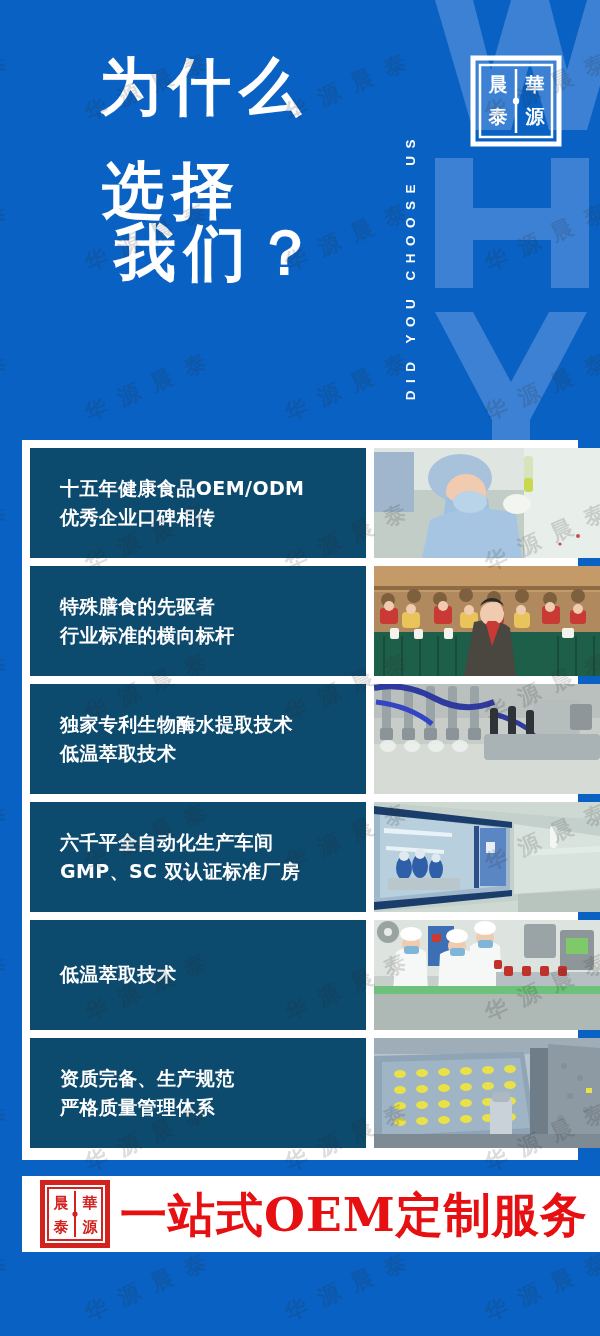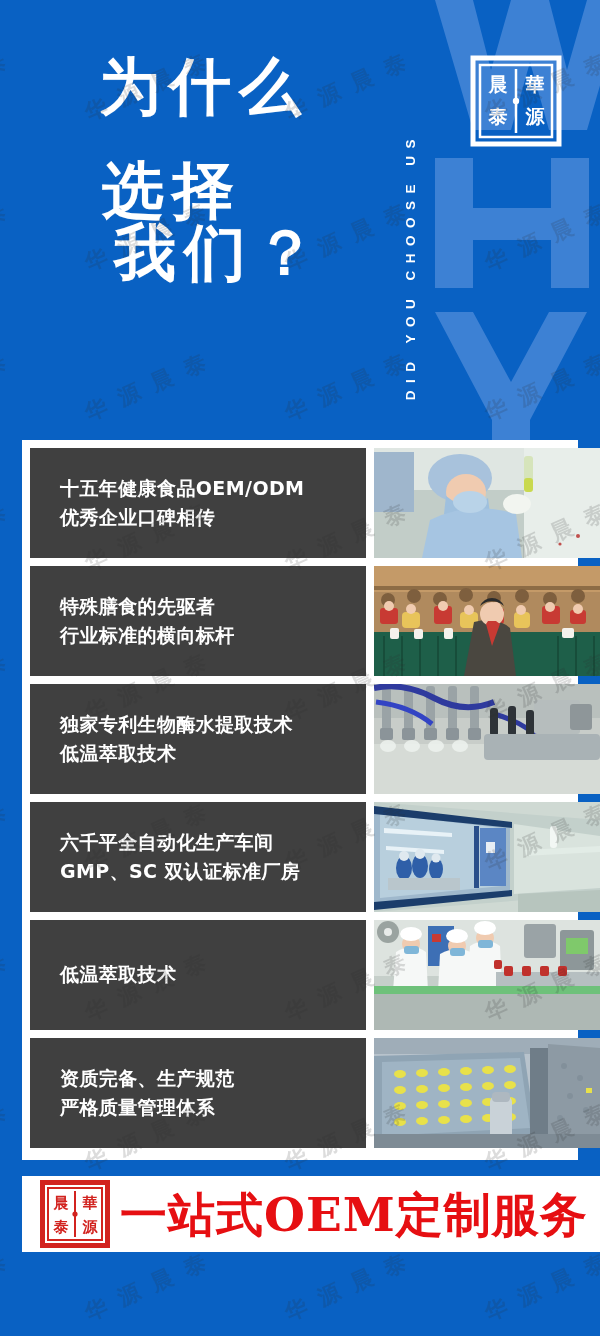--- a/index.html
+++ b/index.html
@@ -52,21 +52,21 @@
     width:556px; height:720px;
     background:#ffffff; z-index:3;
     padding:8px 0 8px 8px;
   }
 
   
   .rows { position:absolute; left:22px; top:440px; width:578px; height:720px; z-index:4; }
   .row { position:absolute; left:8px; display:flex; height:110px; width:570px; }
   .row .txtcard {
     width:336px; height:110px;
-    background:#404040;
+    background:#0c4a6e;
     color:#ffffff;
     display:flex; flex-direction:column; justify-content:center;
     padding-left:30px;
   }
   .row .txtcard .t1, .row .txtcard .t2 {
     font-family:"DejaVu Sans", sans-serif;
     font-size:19px; font-weight:700; line-height:1.55;
     letter-spacing:.4px; white-space:nowrap;
   }
   .row .photo { width:226px; height:110px; margin-left:8px; overflow:hidden; position:relative; }

